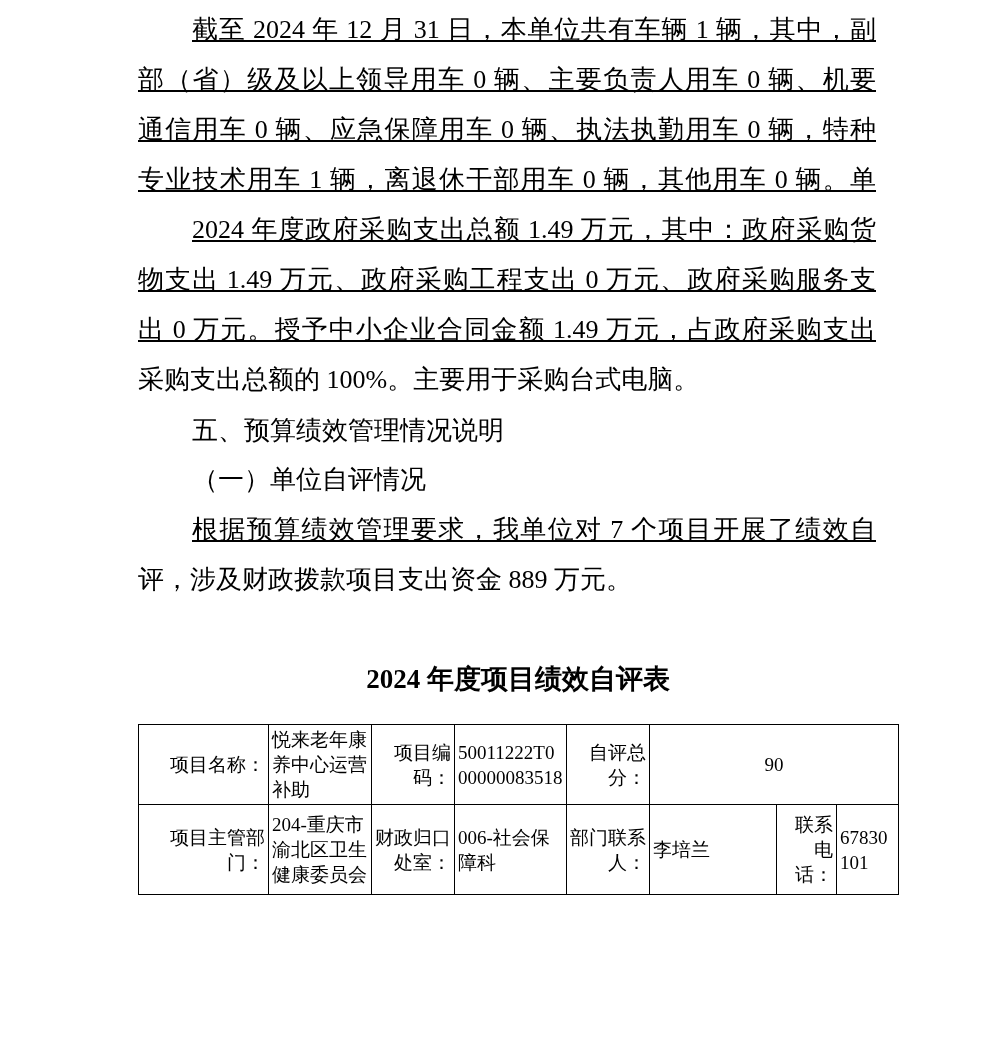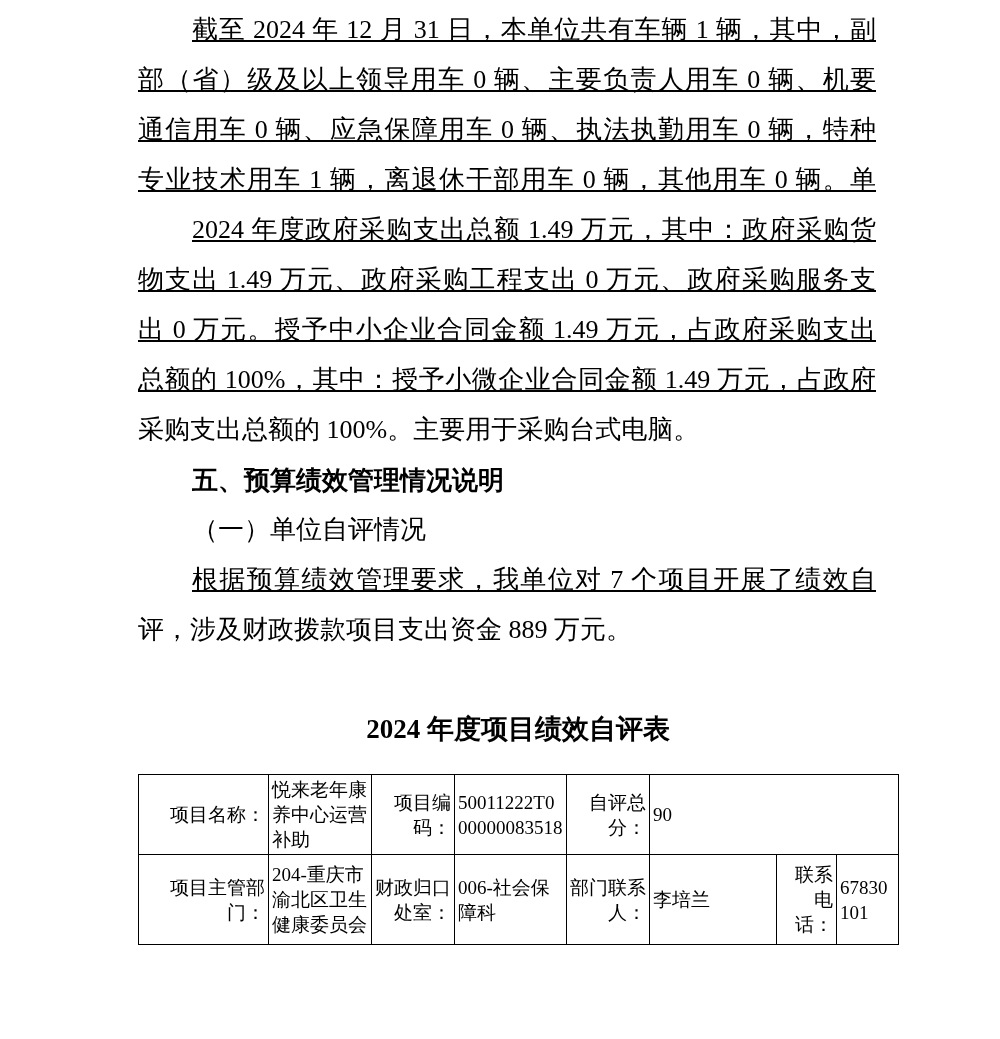--- a/index.html
+++ b/index.html
@@ -6,55 +6,54 @@
   html, body { margin: 0; padding: 0; }
   body {
     width: 1000px; height: 1039px; overflow: hidden;
     background: #ffffff; color: #000000;
     font-family: "Liberation Serif", "DejaVu Serif", serif;
   }
   .doc { width: 738px; margin-left: 138px; padding-top: 5px; }
   .ln { font-size: 26px; line-height: 50px; height: 50px; overflow: hidden; }
   .indent { text-indent: 54px; }
   .just { text-align: justify; text-align-last: justify; text-decoration: underline; }
-  .bold { font-weight: bold; }
+  .bold { font-weight: normal; }
   .hei { font-family: "Liberation Sans", "DejaVu Sans", sans-serif; }
   .tbl-title {
     width: 760px; margin-left: 138px; margin-top: 53px;
     font-size: 27px; line-height: 42px; font-weight: bold; text-align: center;
   }
   table.selfeval {
     margin-left: 138px; margin-top: 24px;
     border-collapse: collapse; table-layout: fixed; width: 760px;
   }
   table.selfeval td {
     border: 1.5px solid #000;
     vertical-align: middle;
     font-size: 19px; line-height: 25px;
     padding: 2px 3px;
   }
   td.lab { text-align: right; }
   td.val { text-align: left; word-break: break-all; }
-  td.ctr { text-align: left; }
+  td.ctr { text-align: center; }
   td.tight { padding: 2px 1px; }
   tr.r1 { height: 80px; }
   tr.r2 { height: 90px; }
 </style>
 </head>
 <body>
 
 <div class="doc">
   <div class="ln indent just">截至 2024 年 12 月 31 日，本单位共有车辆 1 辆，其中，副</div>
   <div class="ln just">部（省）级及以上领导用车 0 辆、主要负责人用车 0 辆、机要</div>
   <div class="ln just">通信用车 0 辆、应急保障用车 0 辆、执法执勤用车 0 辆，特种</div>
   <div class="ln just">专业技术用车 1 辆，离退休干部用车 0 辆，其他用车 0 辆。单</div>
   <div class="ln indent just">2024 年度政府采购支出总额 1.49 万元，其中：政府采购货</div>
   <div class="ln just">物支出 1.49 万元、政府采购工程支出 0 万元、政府采购服务支</div>
   <div class="ln just">出 0 万元。授予中小企业合同金额 1.49 万元，占政府采购支出</div>
-  <div class="ln just">总额的 100%，其中：授予小微企业合同金额 1.49 万元，占政府</div>
   <div class="ln">采购支出总额的 100%。主要用于采购台式电脑。</div>
   <div class="ln indent bold hei">五、预算绩效管理情况说明</div>
   <div class="ln indent">（一）单位自评情况</div>
   <div class="ln indent just">根据预算绩效管理要求，我单位对 7 个项目开展了绩效自</div>
   <div class="ln">评，涉及财政拨款项目支出资金 889 万元。</div>
 </div>
 
 <div class="tbl-title">2024 年度项目绩效自评表</div>
 
 <table class="selfeval">

